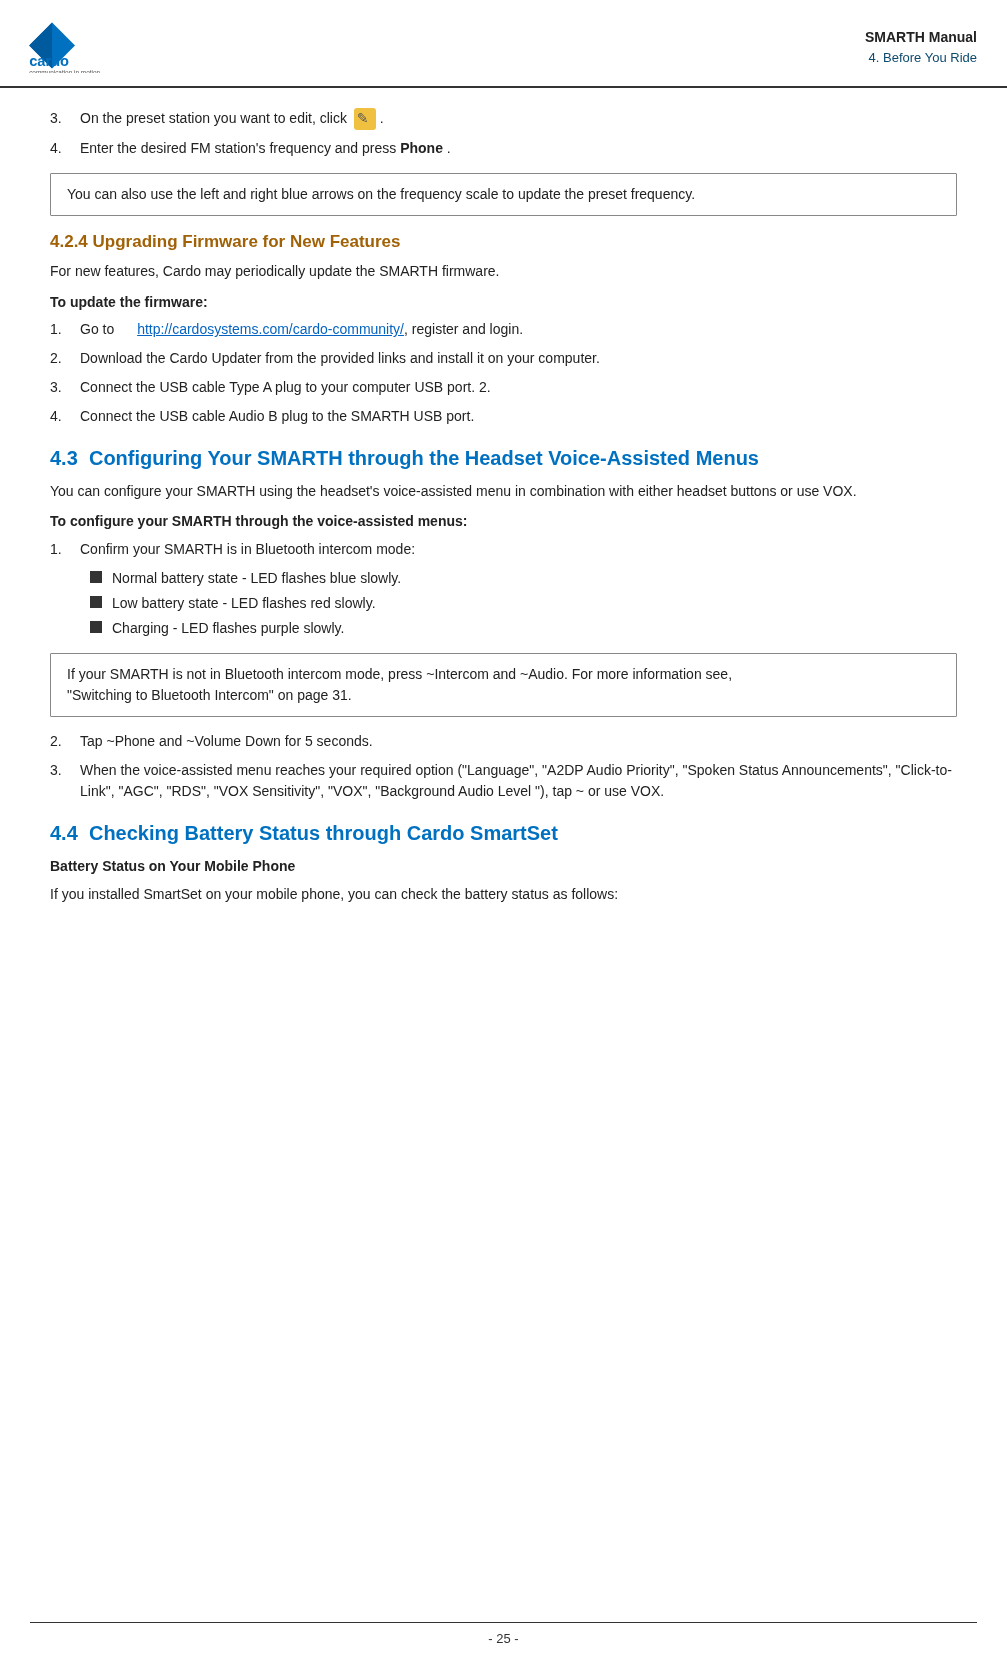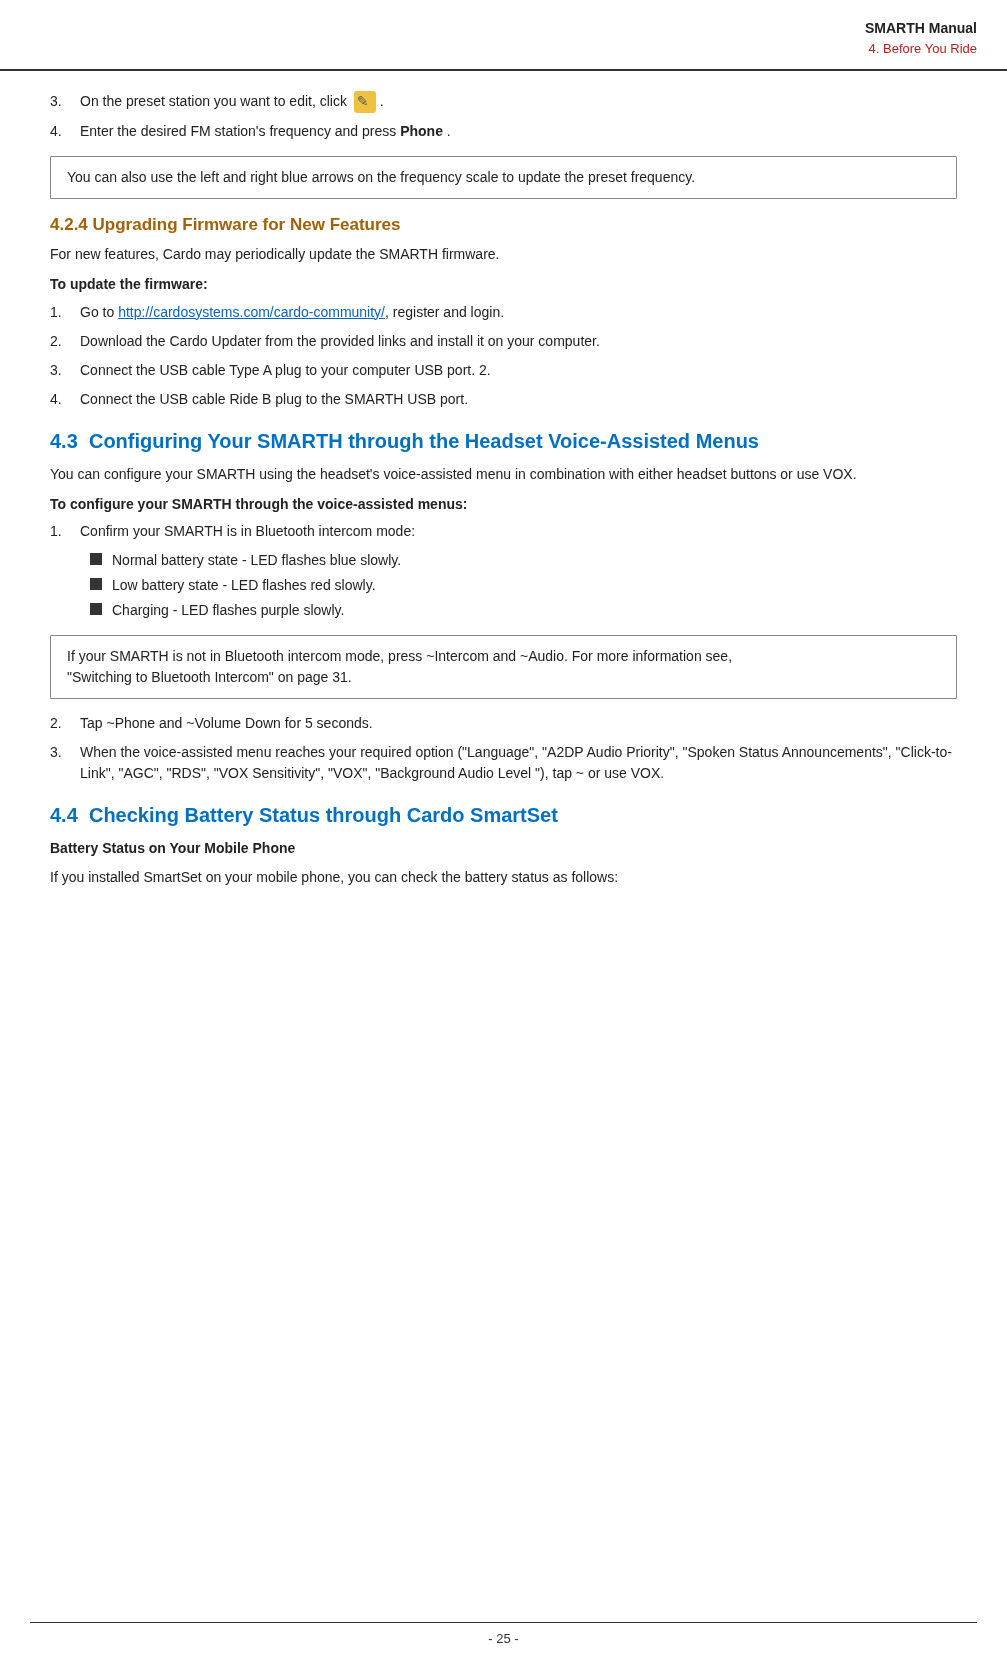--- a/index.html
+++ b/index.html
@@ -34,21 +34,21 @@
       text-align: right;
       line-height: 1.5;
     }
     .header-title-line1 {
       font-size: 14px;
       font-weight: bold;
       color: #222;
     }
     .header-title-line2 {
       font-size: 13px;
-      color: #b91c1c;
+      color: #0c4a6e;
     }
 
     
     .content {
       padding: 10px 50px 30px 50px;
     }
 
     
     .step-item {
       display: flex;
@@ -121,20 +121,21 @@
       font-size: 14px;
       font-weight: bold;
       line-height: 1.6;
       margin-bottom: 6px;
     }
 
     
     .link {
       color: #0563c1;
       text-decoration: underline;
+      margin-left: 19px;
     }
 
     
     .bullet-list {
       margin-left: 40px;
       margin-bottom: 6px;
     }
     .bullet-item {
       display: flex;
       align-items: flex-start;
@@ -166,20 +167,29 @@
       color: #333;
       border-top: 1.5px solid #333;
       padding-top: 8px;
       margin: 0 30px;
     }
   </style>
 </head>
 <body>
 
 <div class="header">
+  <div class="logo-area">
+    <svg class="logo-svg" viewBox="0 0 110 60" xmlns="http://www.w3.org/2000/svg">
+
+      <polygon points="5,30 30,5 55,30 30,55" fill="#0070c0"></polygon>
+      <polygon points="5,30 30,5 30,55" fill="#005a9e"></polygon>
+      <text x="5" y="52" font-size="16" font-weight="bold" fill="#0070c0" font-family="Arial">cardo</text>
+      <text x="5" y="62" font-size="7" fill="#555" font-family="Arial">communication in motion</text>
+    </svg>
+  </div>
   <div class="header-title-area">
     <div class="header-title-line1">SMARTH  Manual</div>
     <div class="header-title-line2">4.  Before You Ride</div>
   </div>
 </div>
 
 <div class="content">
 
   <div class="step-item">
     <span class="step-number">3.</span>
@@ -223,21 +233,21 @@
     <span class="step-text">Download the Cardo Updater from the provided links and install it on your  computer.</span>
   </div>
 
   <div class="step-item">
     <span class="step-number">3.</span>
     <span class="step-text">Connect the USB cable Type A plug to your computer USB port.  2.</span>
   </div>
 
   <div class="step-item">
     <span class="step-number">4.</span>
-    <span class="step-text">Connect the USB cable Ride B plug to the SMARTH USB  port.</span>
+    <span class="step-text">Connect the USB cable Audio B plug to the SMARTH USB  port.</span>
   </div>
 
   <div class="section-heading-sub">
     <span>4.3</span>&nbsp;&nbsp;<span>Configuring Your SMARTH through the Headset Voice-Assisted   Menus</span>
   </div>
 
   <div class="body-text">You can configure your SMARTH using the headset's voice-assisted menu in combination with either headset buttons or use VOX.</div>
 
   <div class="body-text-bold">To configure your SMARTH through the voice-assisted menus:</div>
 

